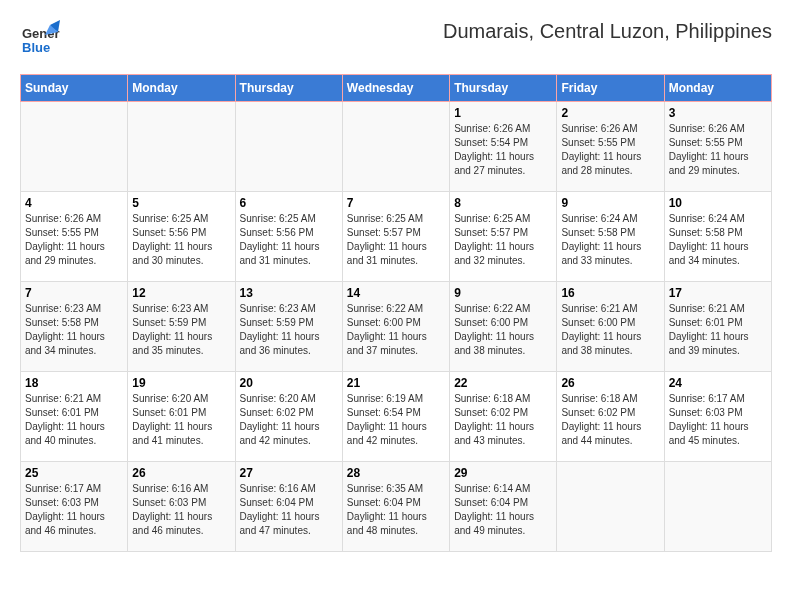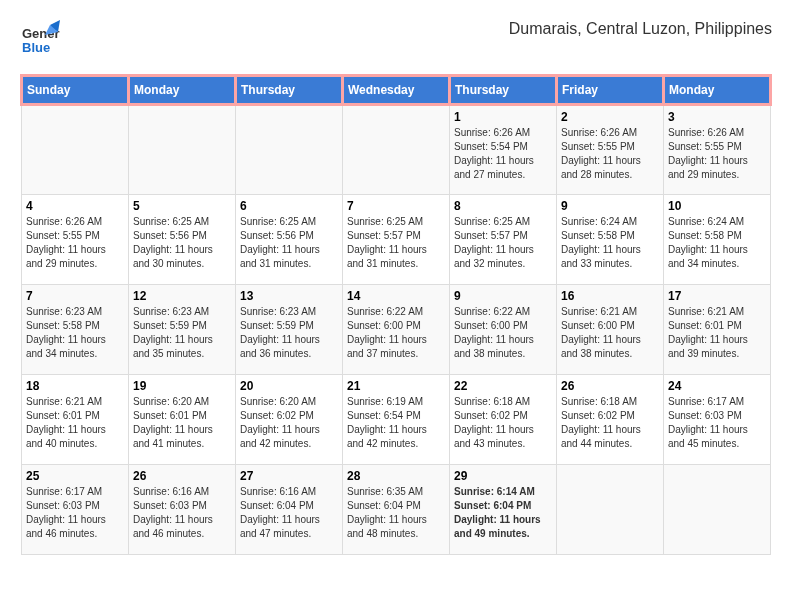--- a/index.html
+++ b/index.html
@@ -23,36 +23,36 @@
     }
     .title-block {
       text-align: right;
     }
     .main-title {
       font-size: 36px;
       font-weight: bold;
       color: #333;
     }
     .subtitle {
-      font-size: 16px;
+      font-size: 20px;
       color: #333;
     }
     table {
       width: 100%;
       border-collapse: collapse;
       font-size: 11px;
     }
     thead tr th {
       background-color: #3a7bd5;
       color: #fff;
       padding: 6px 4px;
       text-align: left;
       font-weight: bold;
       font-size: 12px;
-      border: 3px solid #fca5a5;
+      border: 1px solid #fca5a5;
     }
     tbody tr td {
       border: 1px solid #ddd;
       padding: 4px;
       vertical-align: top;
       width: calc(100% / 7);
       height: 90px;
     }
     tbody tr:nth-child(odd) td {
       background-color: #f9f9f9;
@@ -308,21 +308,21 @@
         </td>
         <td>
           <span class="day-num">28</span>
           <div class="cell-info" style="white-space: pre-line;">Sunrise: 6:35 AM
 Sunset: 6:04 PM
 Daylight: 11 hours
 and 48 minutes.</div>
         </td>
         <td>
           <span class="day-num">29</span>
-          <div class="cell-info" style="white-space: pre-line; font-weight: bold;">Sunrise: 6:14 AM
+          <div class="cell-info" style="white-space: pre-line;">Sunrise: 6:14 AM
 Sunset: 6:04 PM
 Daylight: 11 hours
 and 49 minutes.</div>
         </td>
         <td></td>
         <td></td>
       </tr>
     </tbody>
 </table>
 

